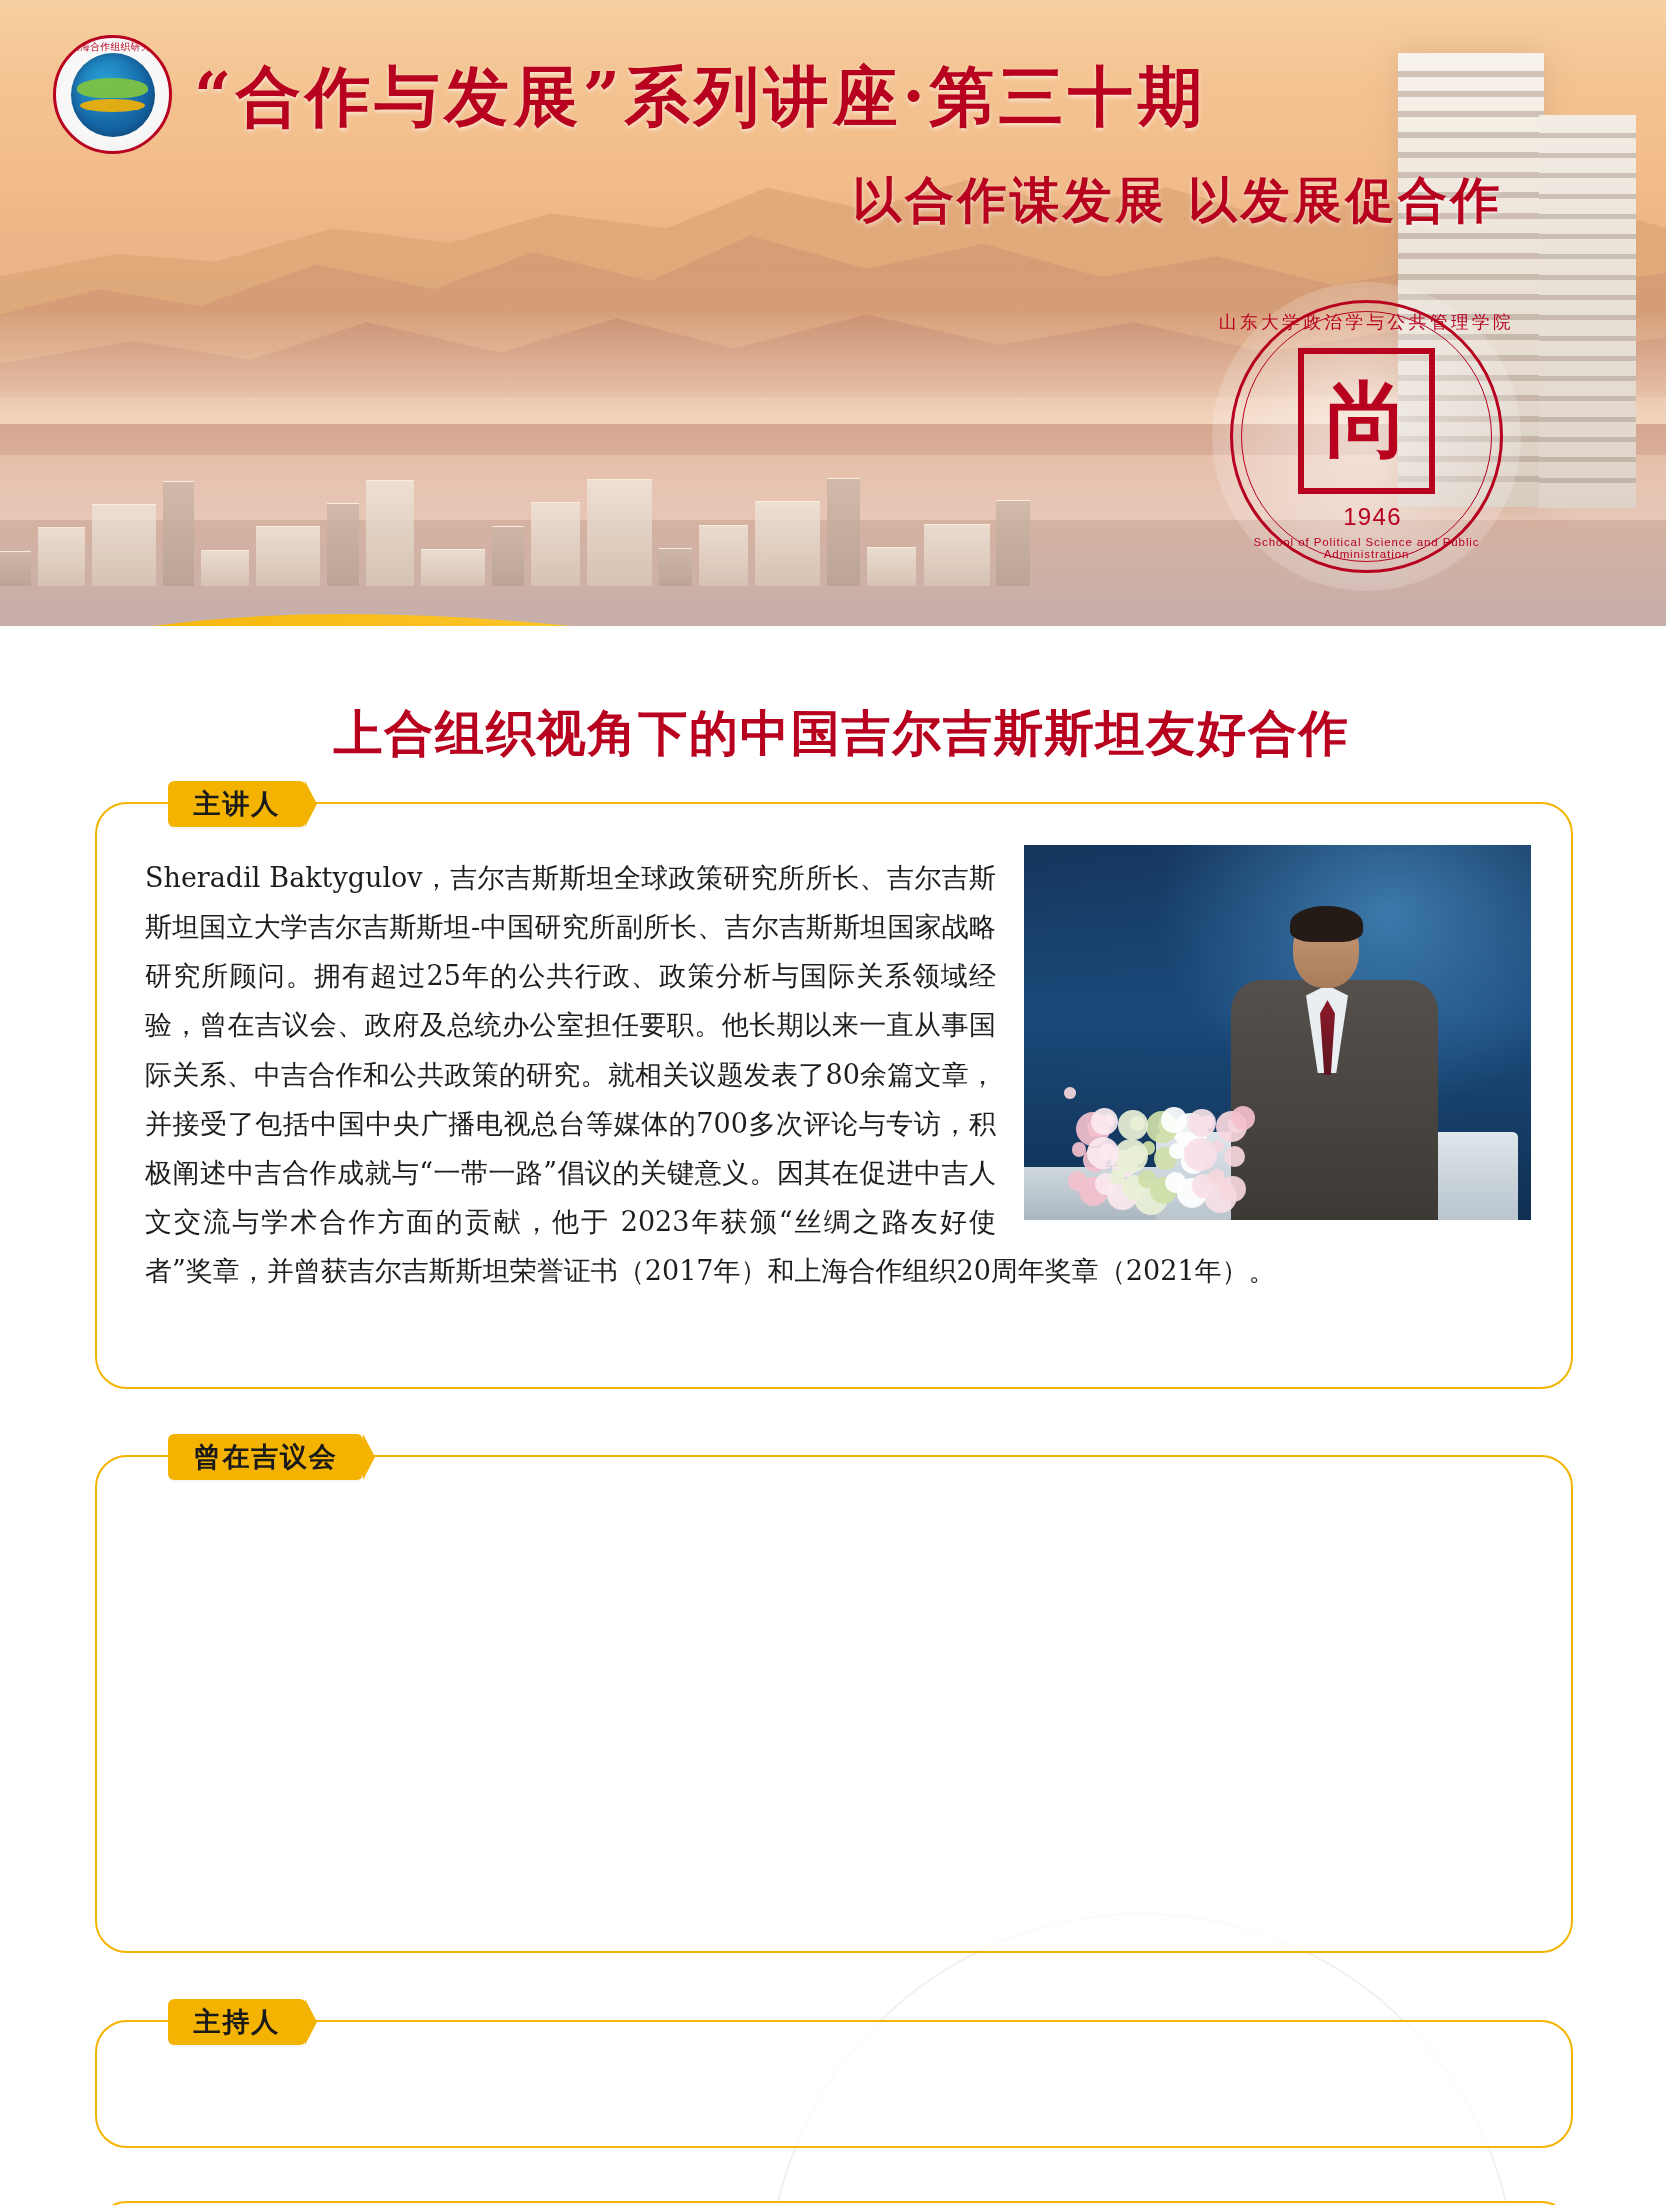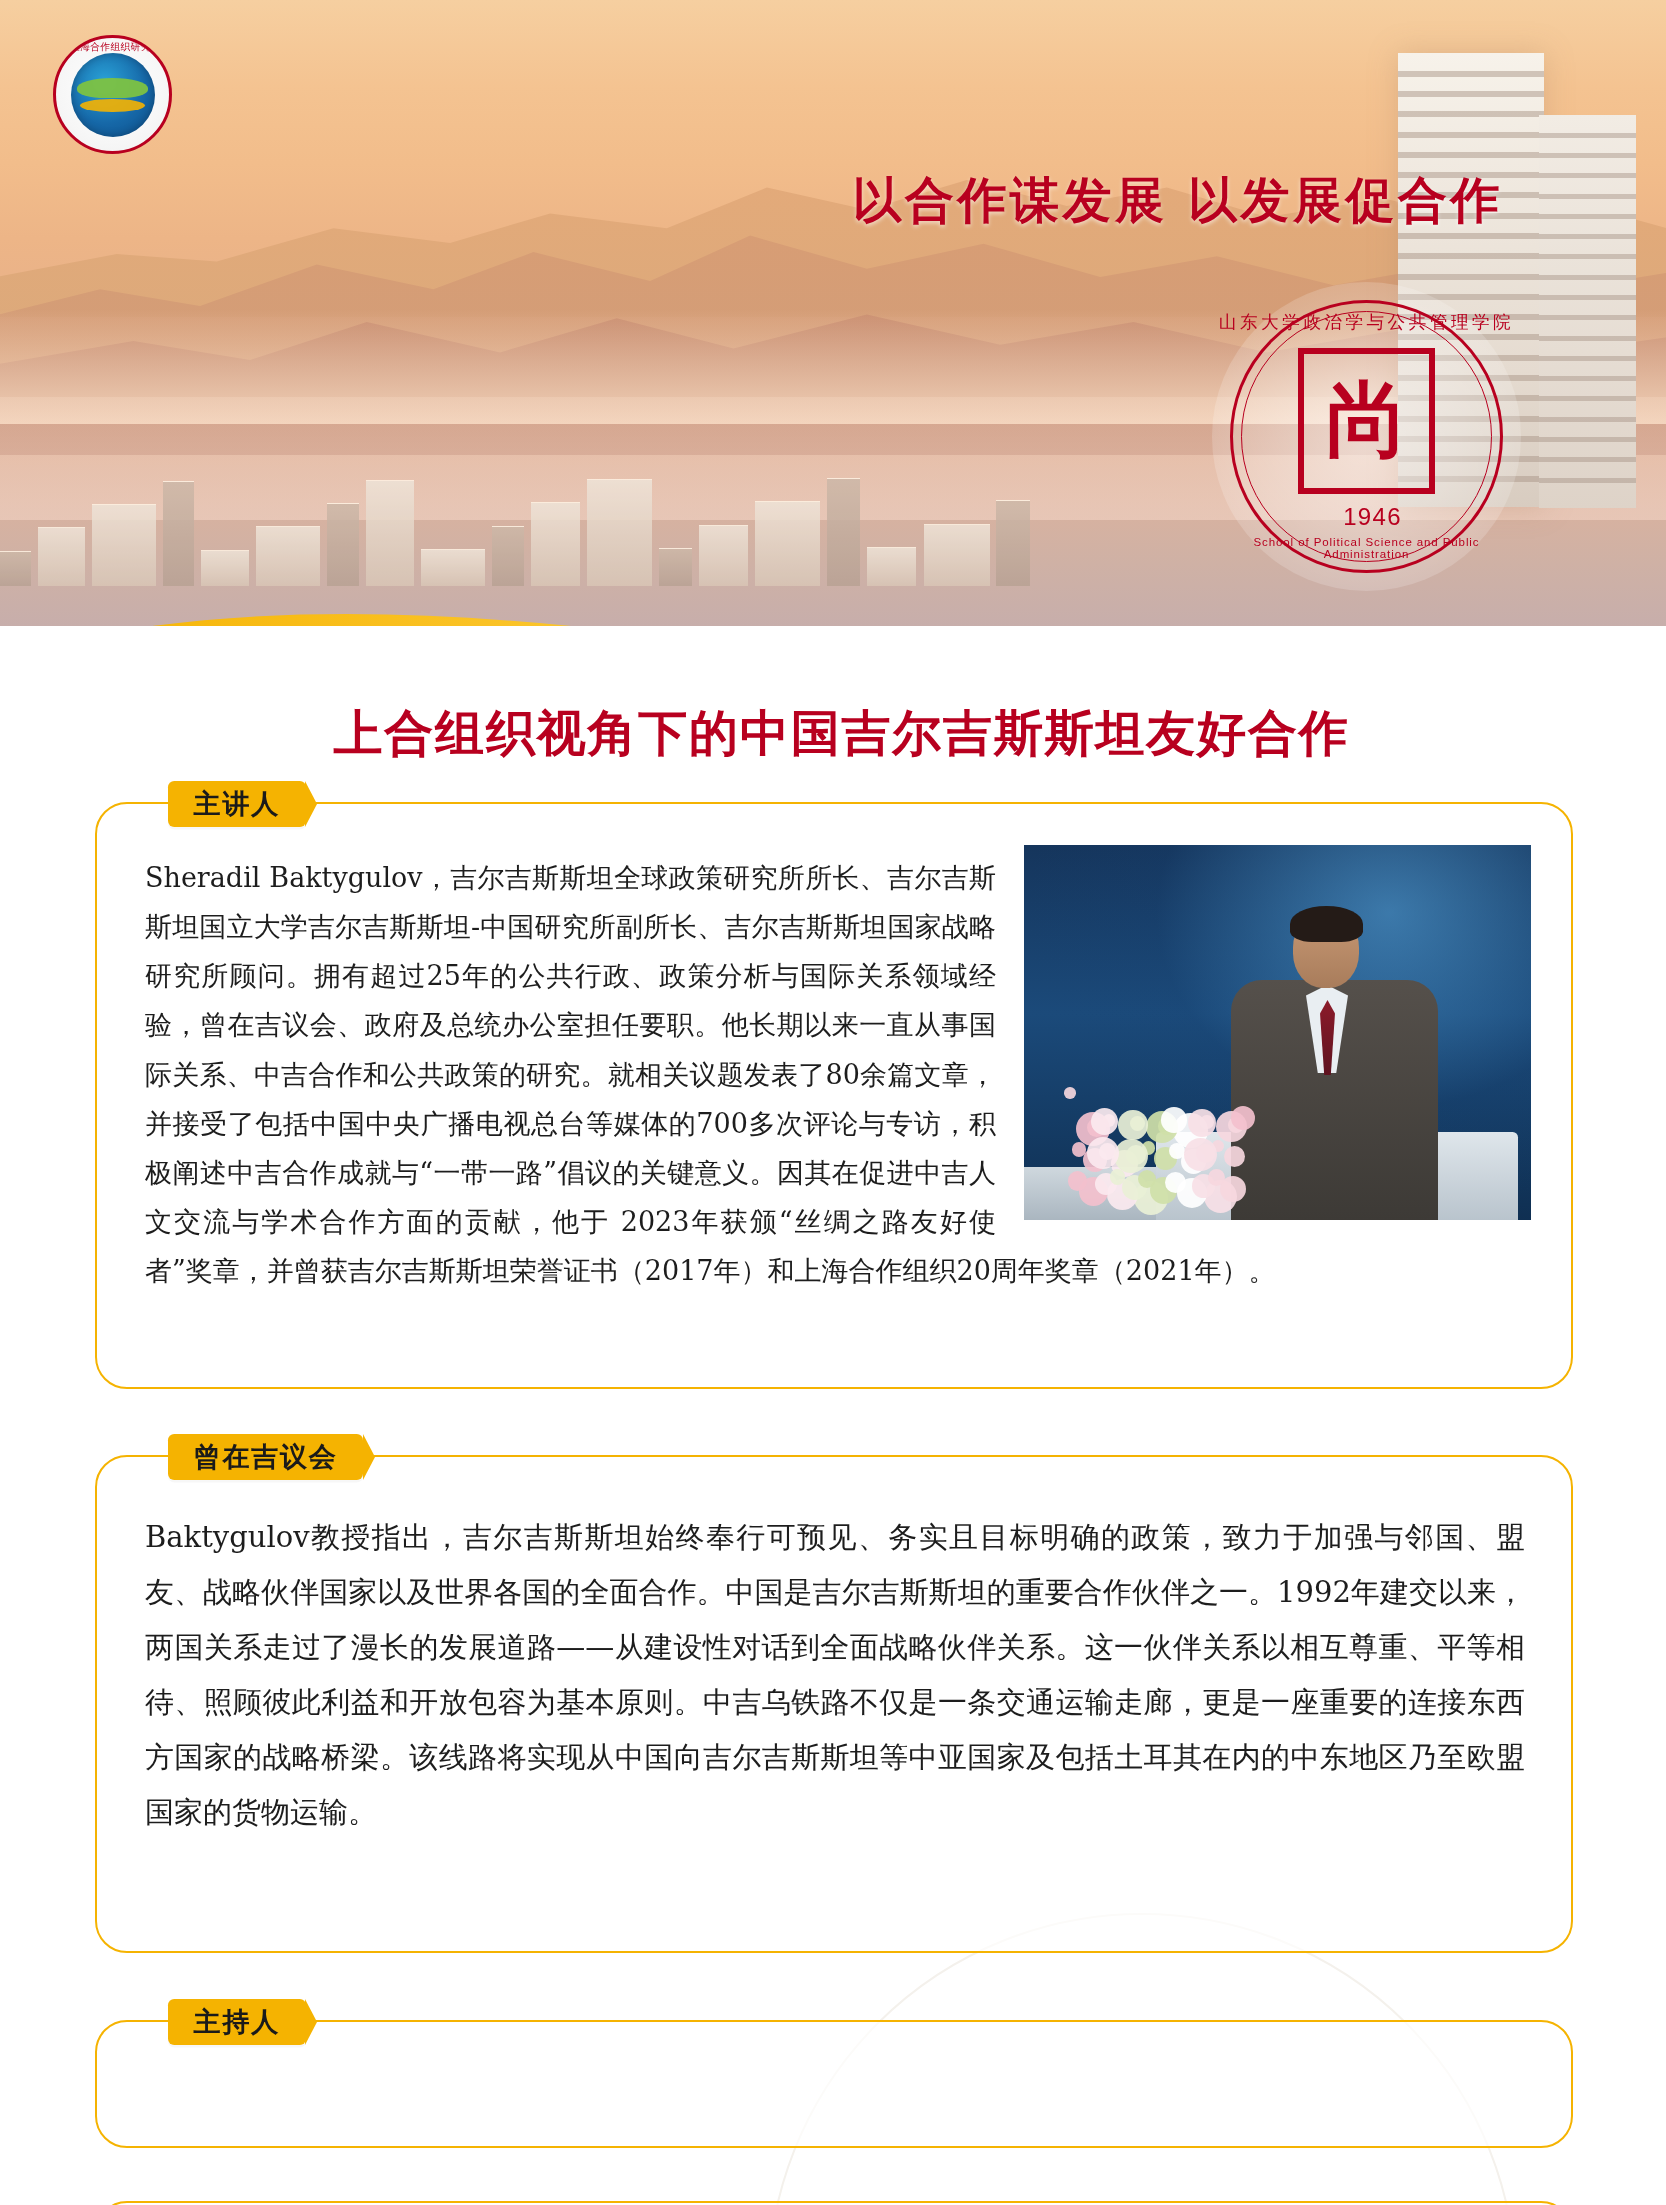--- a/index.html
+++ b/index.html
@@ -481,20 +481,21 @@
       </div>
 
     <div class="wave-yellow"></div>
     <div class="wave-white"></div>
 
     <div class="sco-logo">
       <div class="ring-text">上海合作组织研究院</div>
       <div class="inner"></div>
     </div>
 
+    <div class="hdr-title">“合作与发展”系列讲座·第三十期</div>
     <div class="hdr-sub">以合作谋发展  以发展促合作</div>
 
     <div class="seal">
       <div class="circ"></div>
       <div class="circ2"></div>
       <div class="top-cn">山东大学政治学与公共管理学院</div>
       <div class="emblem">尚</div>
       <div class="year">1946</div>
       <div class="bot-en">School of Political Science and Public Administration</div>
     </div>
@@ -569,21 +570,20 @@
       </div>
 
       <div class="speaker-text">
         <div class="wrapbox"></div>
         <span>Sheradil Baktygulov，吉尔吉斯斯坦全球政策研究所所长、吉尔吉斯斯坦国立大学吉尔吉斯斯坦-中国研究所副所长、吉尔吉斯斯坦国家战略研究所顾问。拥有超过25年的公共行政、政策分析与国际关系领域经验，曾在吉议会、政府及总统办公室担任要职。他长期以来一直从事国际关系、中吉合作和公共政策的研究。就相关议题发表了80余篇文章，并接受了包括中国中央广播电视总台等媒体的700多次评论与专访，积极阐述中吉合作成就与“一带一路”倡议的关键意义。因其在促进中吉人文交流与学术合作方面的贡献，他于 2023年获颁“丝绸之路友好使者”奖章，并曾获吉尔吉斯斯坦荣誉证书（2017年）和上海合作组织20周年奖章（2021年）。</span>
       </div>
     </div>
 
     <div class="card" id="card-content">
       <div class="card-tab">曾在吉议会</div>
-      <div class="content-text">Baktygulov教授指出，吉尔吉斯斯坦始终奉行可预见、务实且目标明确的政策，致力于加强与邻国、盟友、战略伙伴国家以及世界各国的全面合作。中国是吉尔吉斯斯坦的重要合作伙伴之一。1992年建交以来，两国关系走过了漫长的发展道路——从建设性对话到全面战略伙伴关系。这一伙伴关系以相互尊重、平等相待、照顾彼此利益和开放包容为基本原则。中吉乌铁路不仅是一条交通运输走廊，更是一座重要的连接东西方国家的战略桥梁。该线路将实现从中国向吉尔吉斯斯坦等中亚国家及包括土耳其在内的中东地区乃至欧盟国家的货物运输。</div>
     </div>
 
     <div class="card" id="card-host">
       <div class="card-tab">主持人</div>
     </div>
 
     <div class="card" id="card-when">
       
       
       

